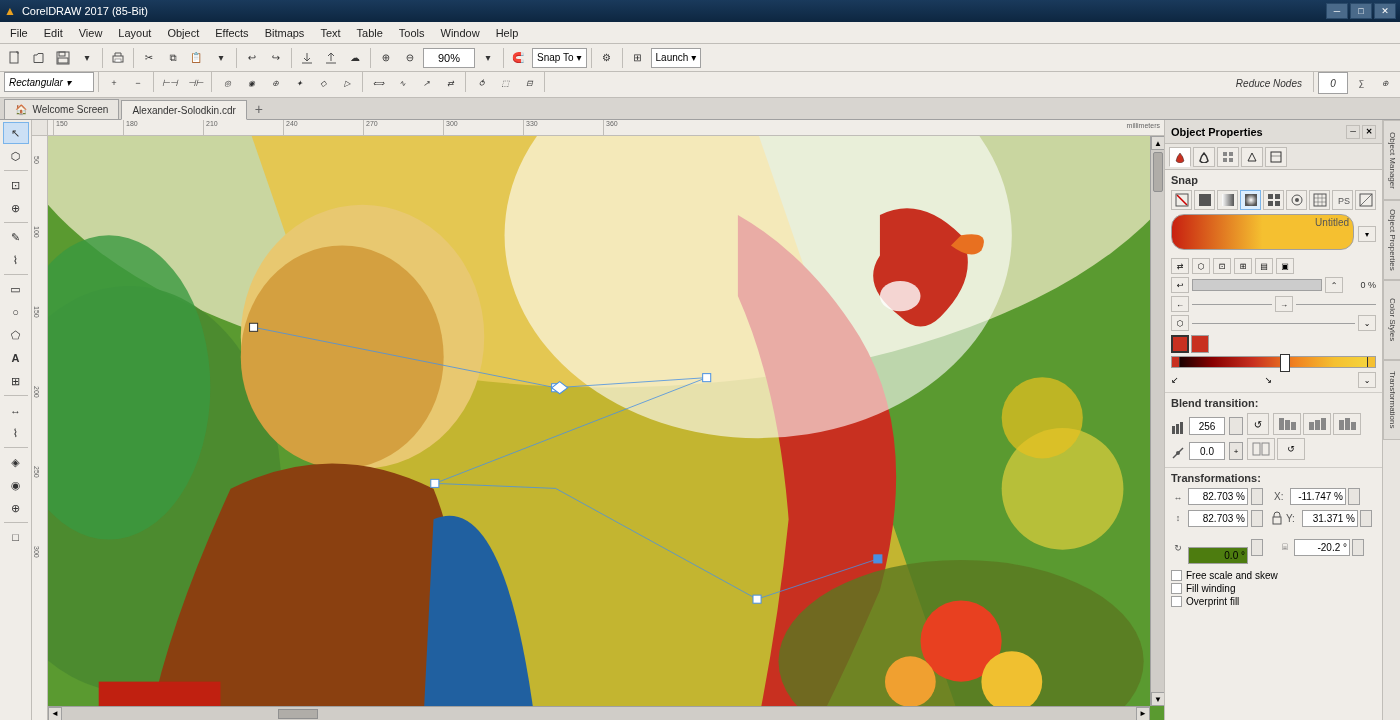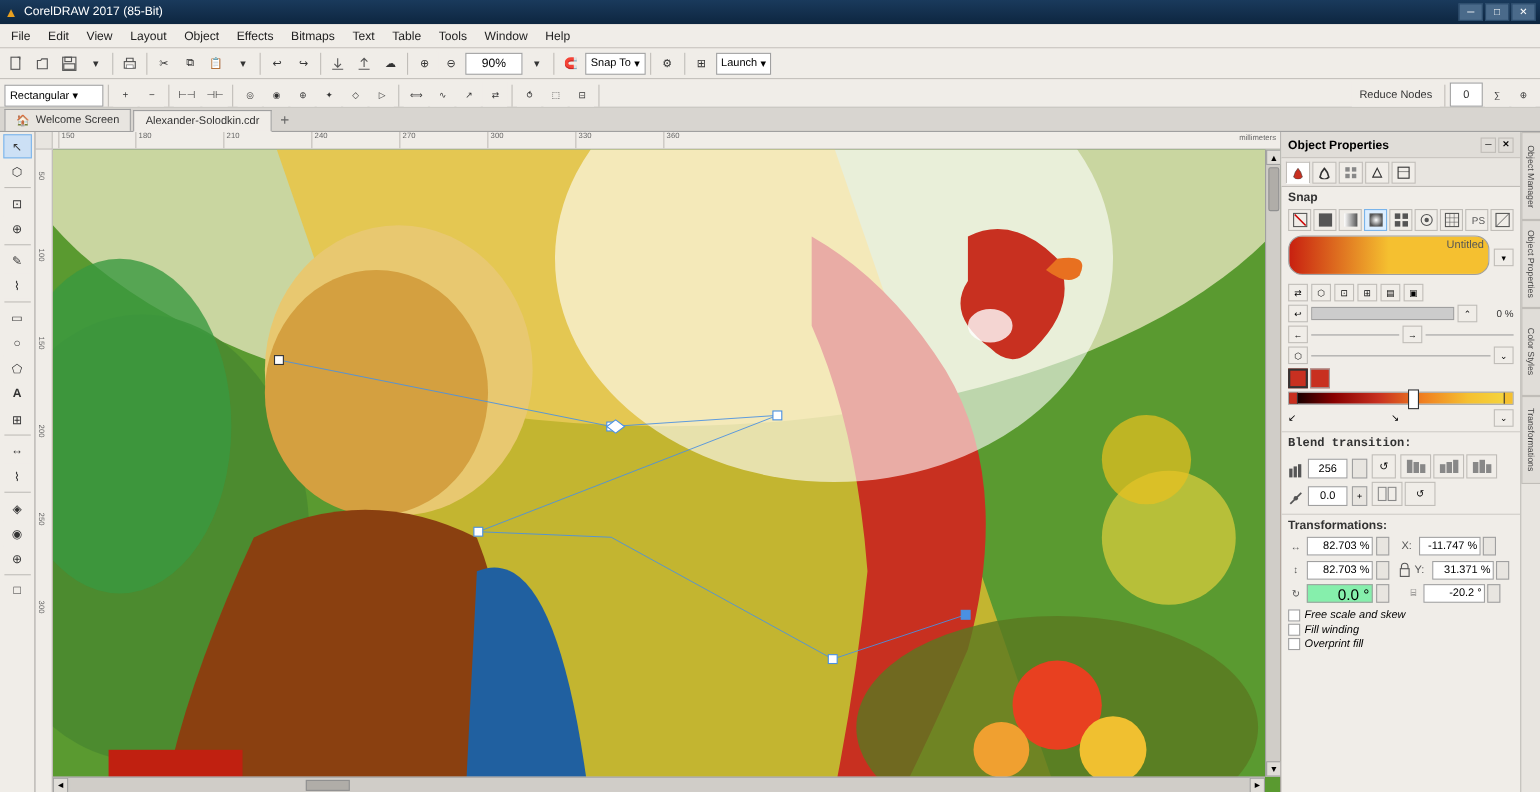--- a/index.html
+++ b/index.html
@@ -81,24 +81,25 @@
       cursor: pointer;
       font-size: 10px;
       gap: 3px;
     }
 
     
     #toolbar2 {
       height: 26px;
       background: #f0ede8;
       display: flex;
-      align-items: flex-end;
+      align-items: flex-start;
       border-bottom: 1px solid #c0bdb8;
       padding: 0 4px;
       gap: 2px;
+      font-style: italic;
     }
 
     
     #tabbar {
       height: 22px;
       background: #d8d5d0;
       display: flex;
       align-items: flex-end;
       border-bottom: 1px solid #a0a0a0;
       padding-left: 4px;
@@ -314,21 +315,20 @@
     }
 
     
     .blend-section {
       padding: 4px 6px;
       border-bottom: 1px solid #d0cdc8;
     }
     .blend-title {
       font-size: 11px; font-weight: bold; color: #333;
       margin-bottom: 4px;
-      font-family: Liberation Mono, monospace;
     }
     .blend-row {
       display: flex; align-items: flex-end; gap: 4px;
       margin-bottom: 3px;
     }
     .blend-input {
       width: 36px; height: 18px;
       border: 1px solid #a0a0a0;
       background: white;
       font-size: 10px;
@@ -381,21 +381,21 @@
     .trans-spinbtn {
       display: flex; flex-direction: column;
       width: 12px; height: 17px;
       border: 1px solid #a0a0a0;
       background: #e8e5e0;
       cursor: pointer;
     }
 
     .checkbox-row {
       display: flex; align-items: center; gap: 4px;
-      margin-bottom: 2px; font-size: 10px; font-style: italic;
+      margin-bottom: 2px; font-size: 10px;
     }
     .cb {
       width: 11px; height: 11px;
       border: 1px solid #a0a0a0;
       background: white;
       display: flex; align-items: center; justify-content: center;
     }
     .side-tab {
       width: 18px; height: 80px;
       background: #e0ddd8;
@@ -979,21 +979,21 @@
               </svg>
           </div>
           <span style="font-size:10px;color:#555;width:14px;">Y:</span>
           <div class="trans-input" style="width:56px;height:17px;border:1px solid #a0a0a0;background:white;font-size:10px;display:flex;align-items:center;justify-content:flex-end;padding-right:2px;">31.371 %</div>
           <div class="trans-spinbtn"></div>
         </div>
       </div>
 
       <div class="trans-row" style="margin-top:3px;">
         <div class="trans-icon">↻</div>
-        <div class="trans-input" style="width:60px;height:17px;border:1px solid #a0a0a0;background:#86efac;font-size:14px;display:flex;align-items:center;justify-content:flex-end;padding-right:2px;">0.0 °</div>
+        <div class="trans-input" style="width:60px;height:17px;border:1px solid #a0a0a0;background:#4d7c0f;font-size:10px;display:flex;align-items:center;justify-content:flex-end;padding-right:2px;margin-top:16px;">0.0 °</div>
         <div class="trans-spinbtn"></div>
         <div style="display:flex;align-items:center;gap:2px;margin-left:8px;">
           <div class="trans-icon" style="margin-left:4px;">⌸</div>
           <div class="trans-input" style="width:56px;height:17px;border:1px solid #a0a0a0;background:white;font-size:10px;display:flex;align-items:center;justify-content:flex-end;padding-right:2px;">-20.2 °</div>
           <div class="trans-spinbtn"></div>
         </div>
       </div>
 
       <div style="margin-top:6px;">
         <div class="checkbox-row">

